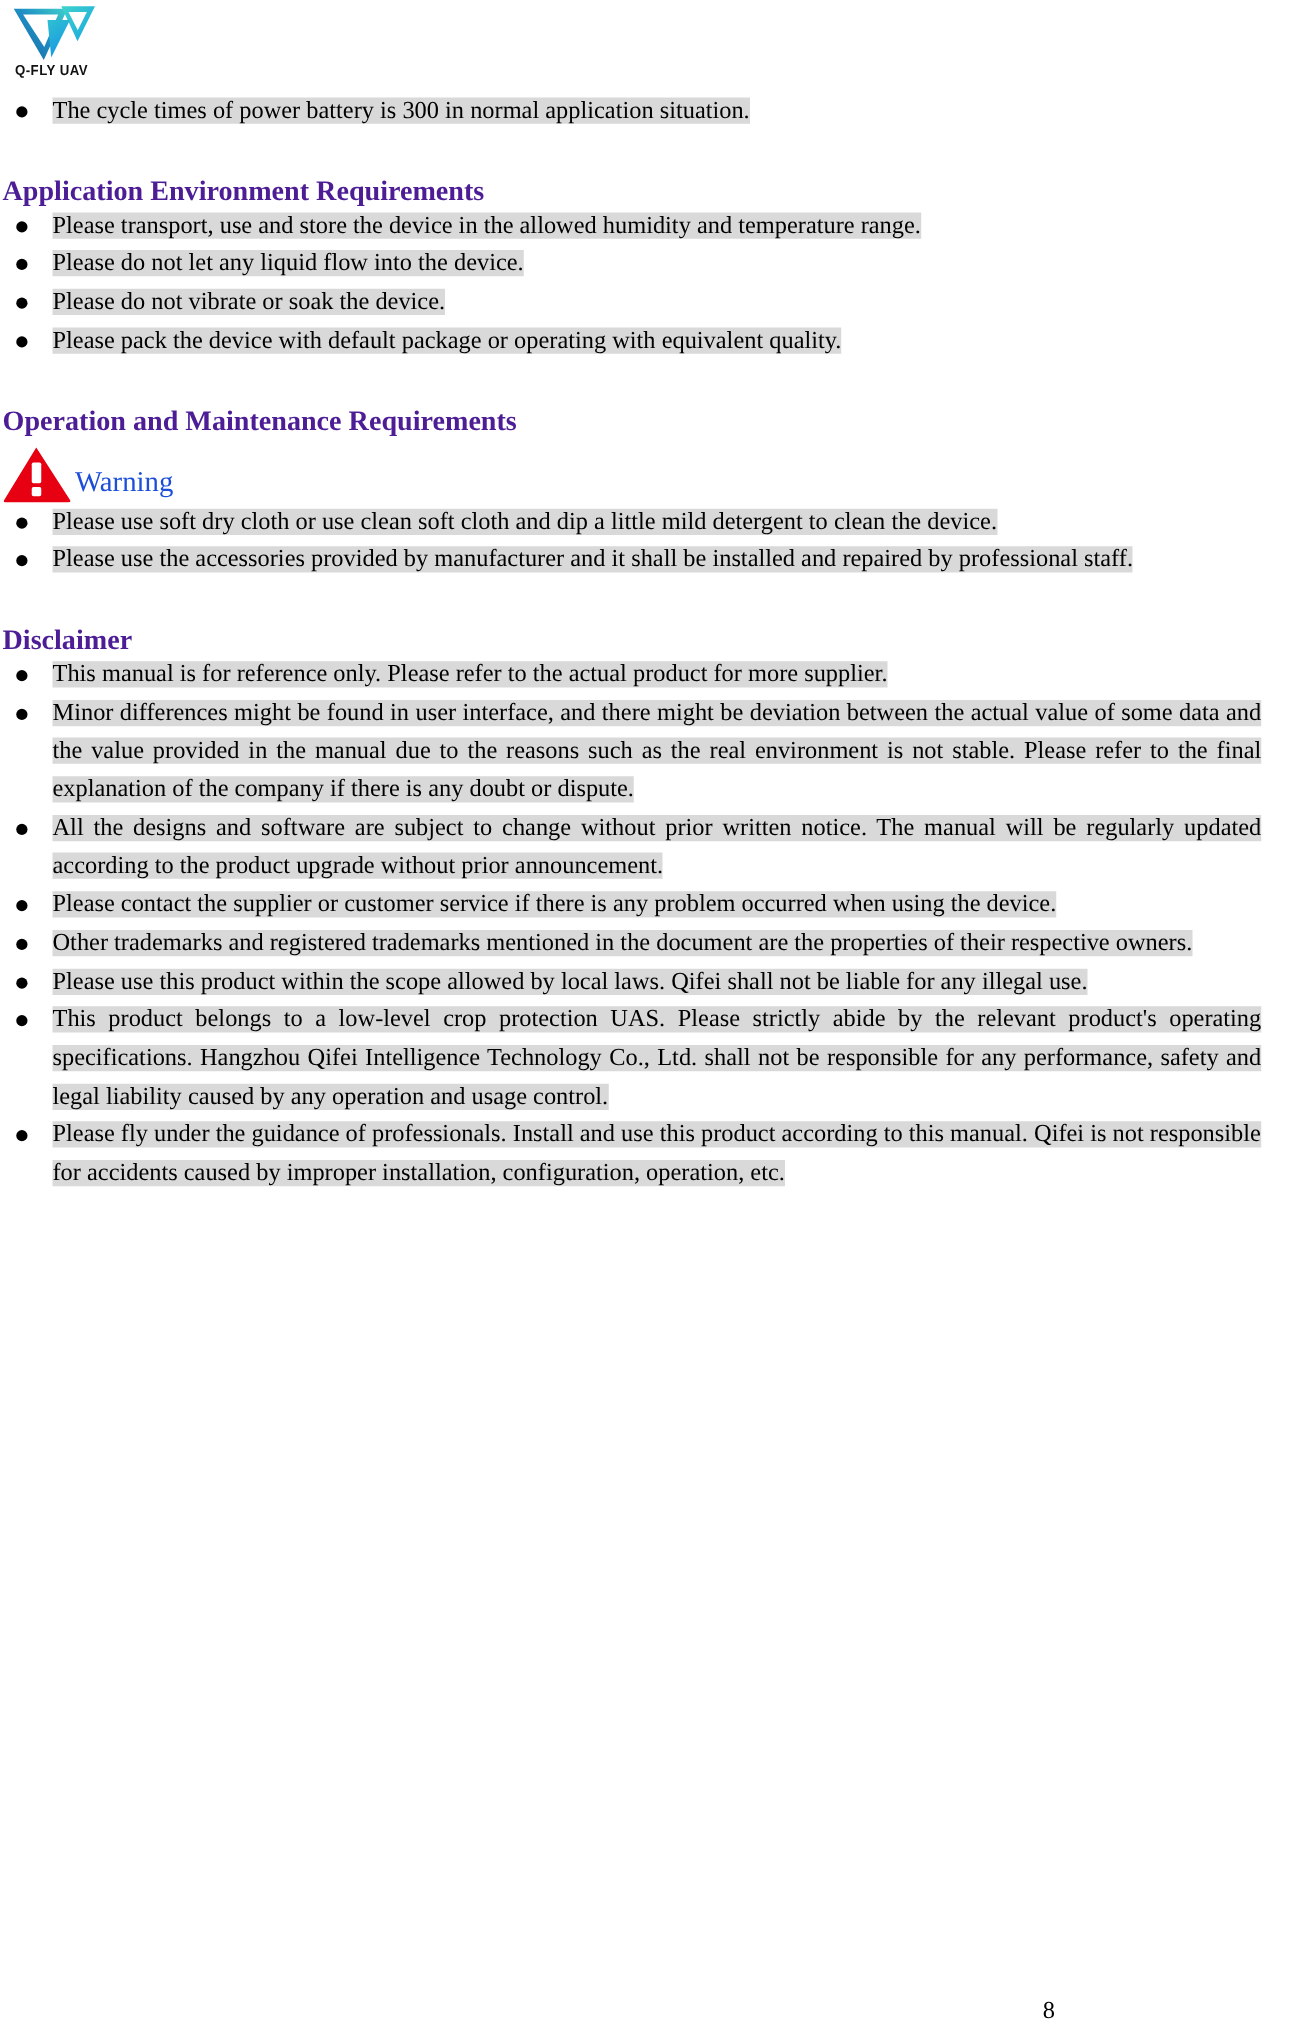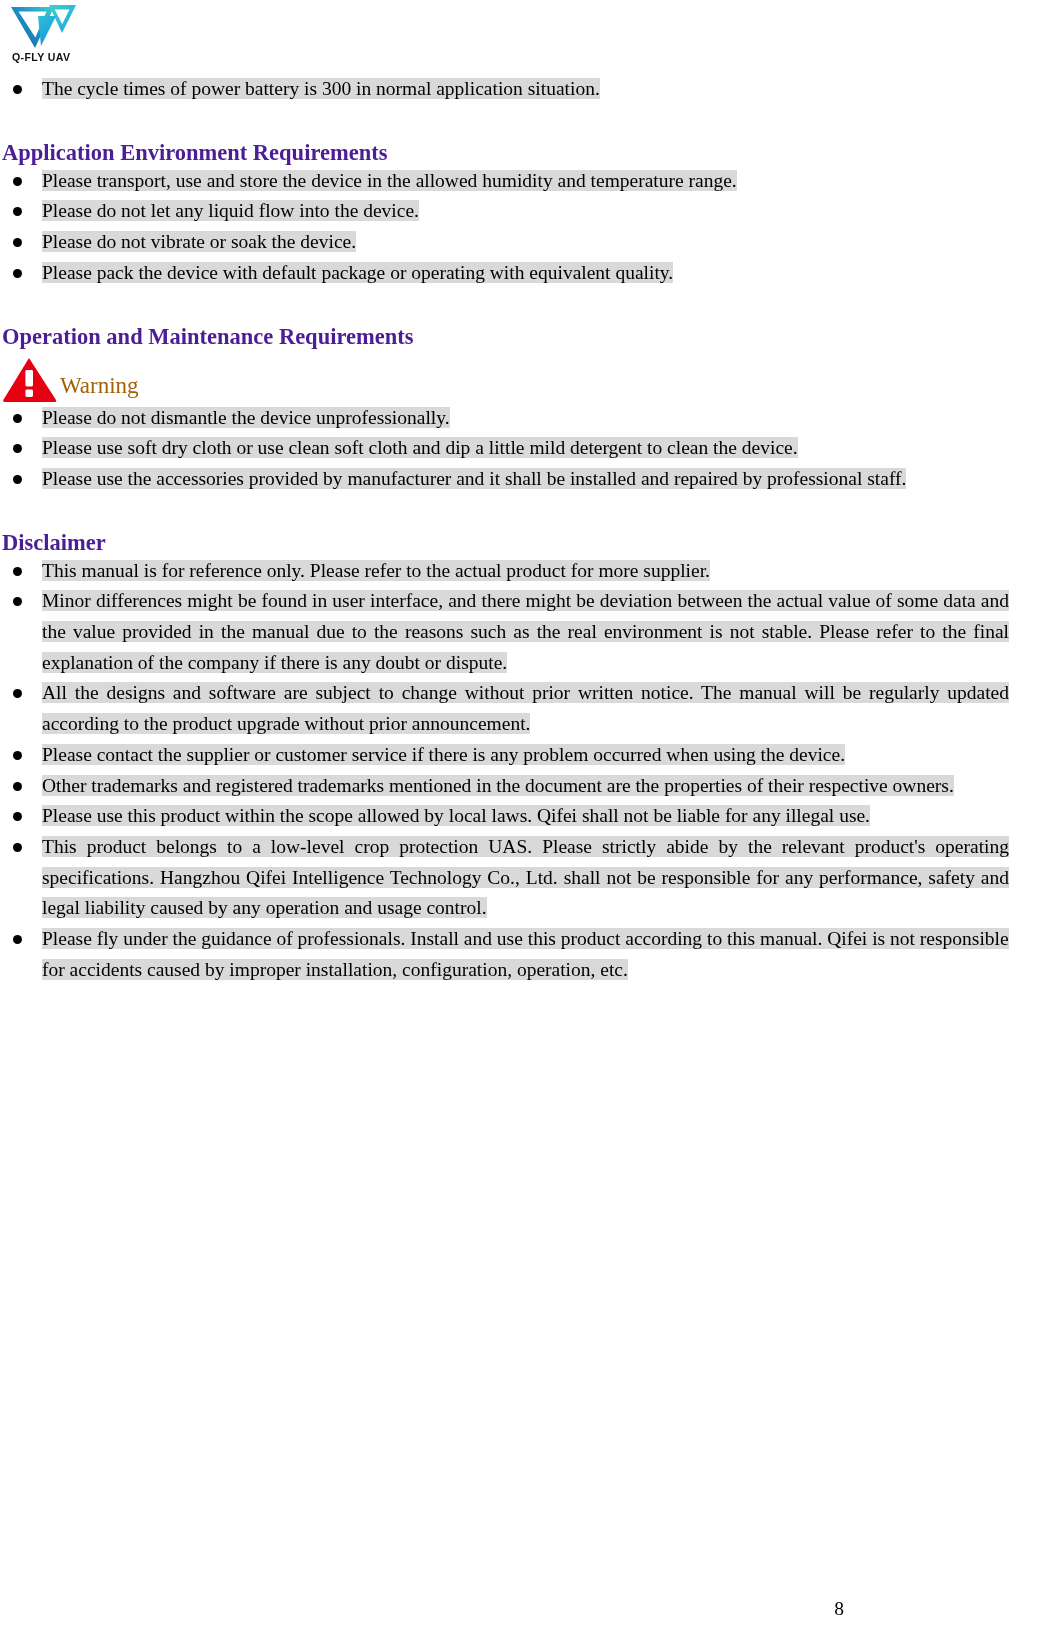--- a/index.html
+++ b/index.html
@@ -114,21 +114,21 @@
     height: 46px;
   }
   .warn-icon {
     width: 56px;
     height: 46px;
     display: block;
   }
   .warn-label {
     font-size: 23px;
     line-height: 1;
-    color: #a16207;
+    color: #1d4ed8;
     margin-left: 2px;
     margin-bottom: 5px;
     font-family: "Liberation Serif", "DejaVu Serif", serif;
   }
 
   
   .page-number {
     position: absolute;
     right: 42px;
     bottom: 14px;
@@ -208,24 +208,20 @@
         <path d="M27 2 L54 44 Q55 46 52 46 L3 46 Q0 46 1.6 43.6 Z" fill="#e60012"></path>
         <rect x="23.4" y="14" width="7.6" height="16.5" rx="1.4" fill="#ffffff"></rect>
         <rect x="23.4" y="33.5" width="7.6" height="7.4" rx="1.4" fill="#ffffff"></rect>
       </svg>
       <span class="warn-label">Warning</span>
     </div>
 
     <ul class="bullets">
       <li>
         <span class="bullet-dot"></span>
-        <span class="hl">Please do not dismantle the device unprofessionally.</span>
-      </li>
-      <li>
-        <span class="bullet-dot"></span>
         <span class="hl">Please use soft dry cloth or use clean soft cloth and dip a little mild detergent to clean the device.</span>
       </li>
       <li>
         <span class="bullet-dot"></span>
         <span class="hl">Please use the accessories provided by manufacturer and it shall be installed and repaired by professional staff.</span>
       </li>
     </ul>
 
     <div class="gap-before-heading"></div>
     <h2 class="section-heading">Disclaimer</h2>

